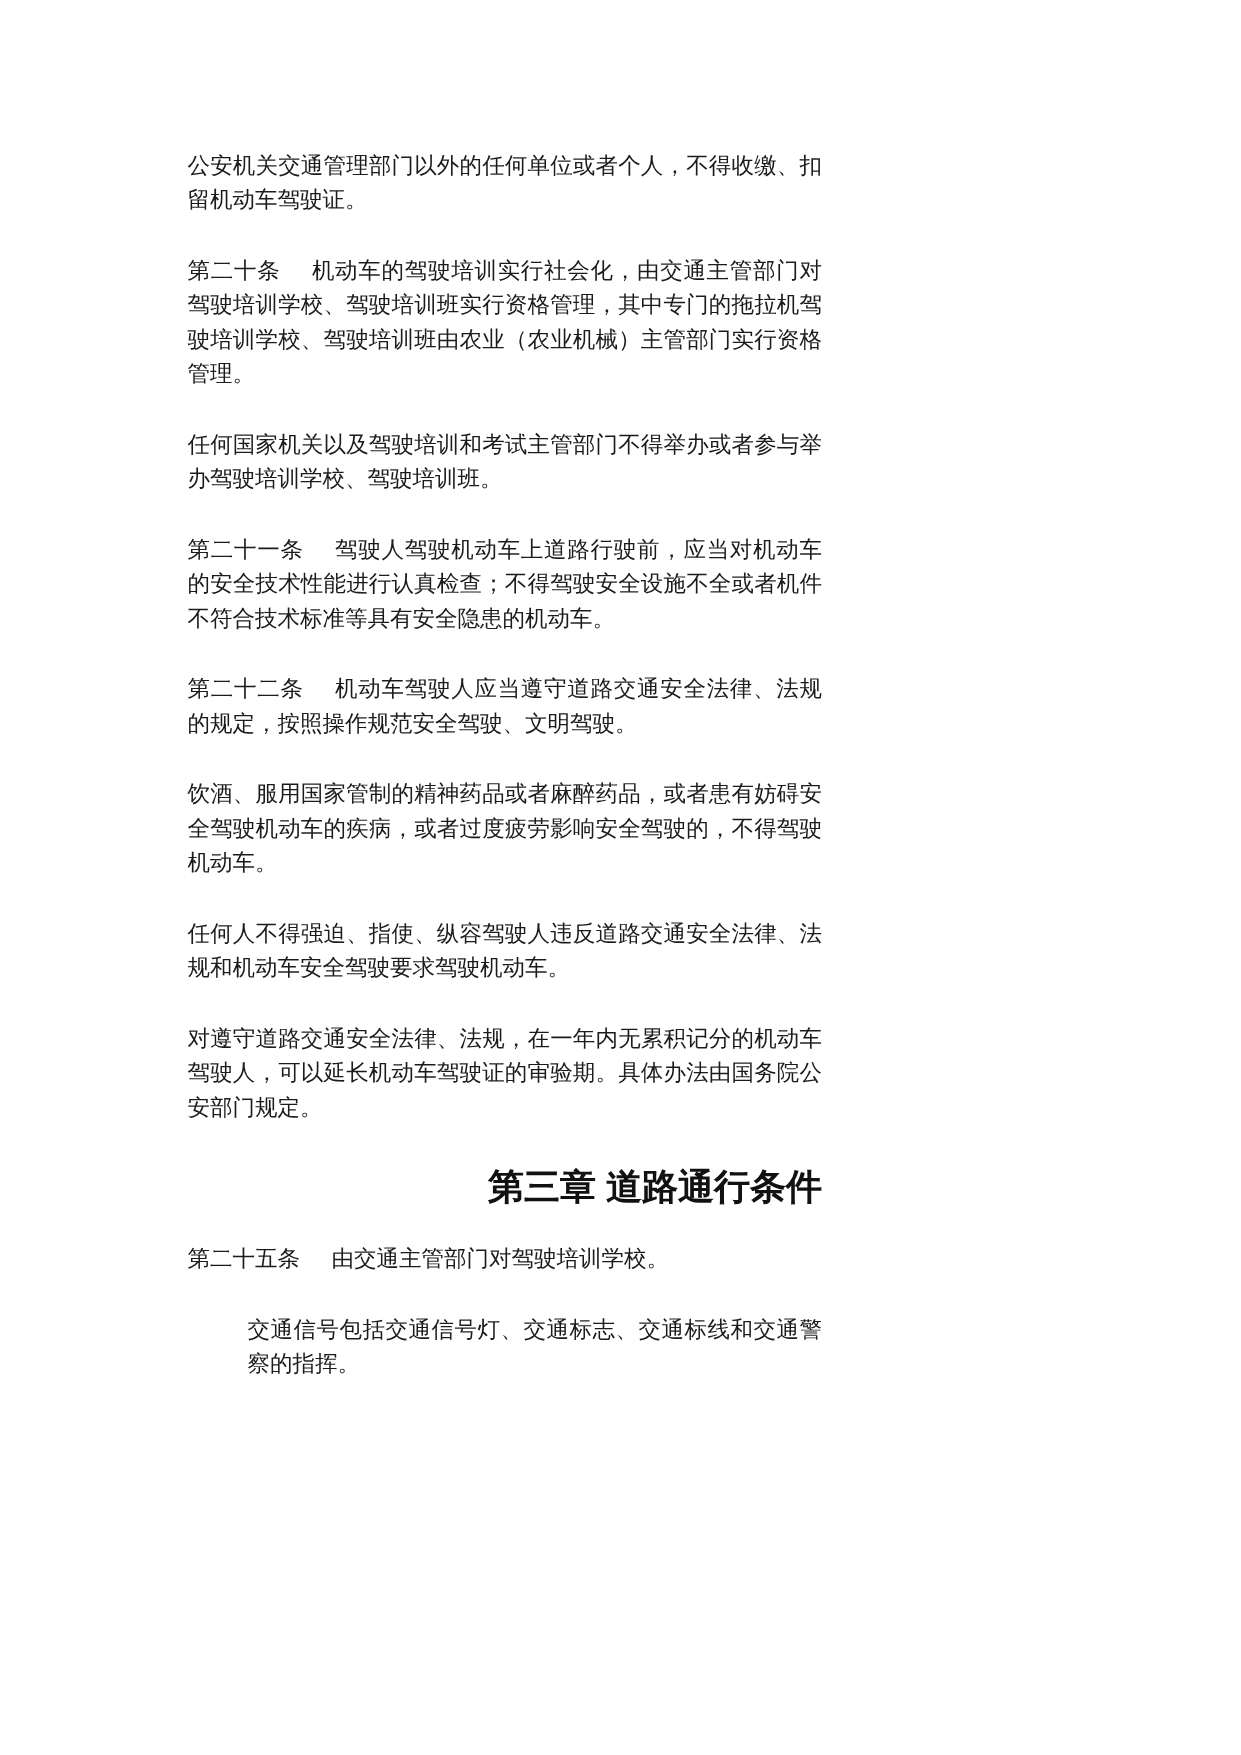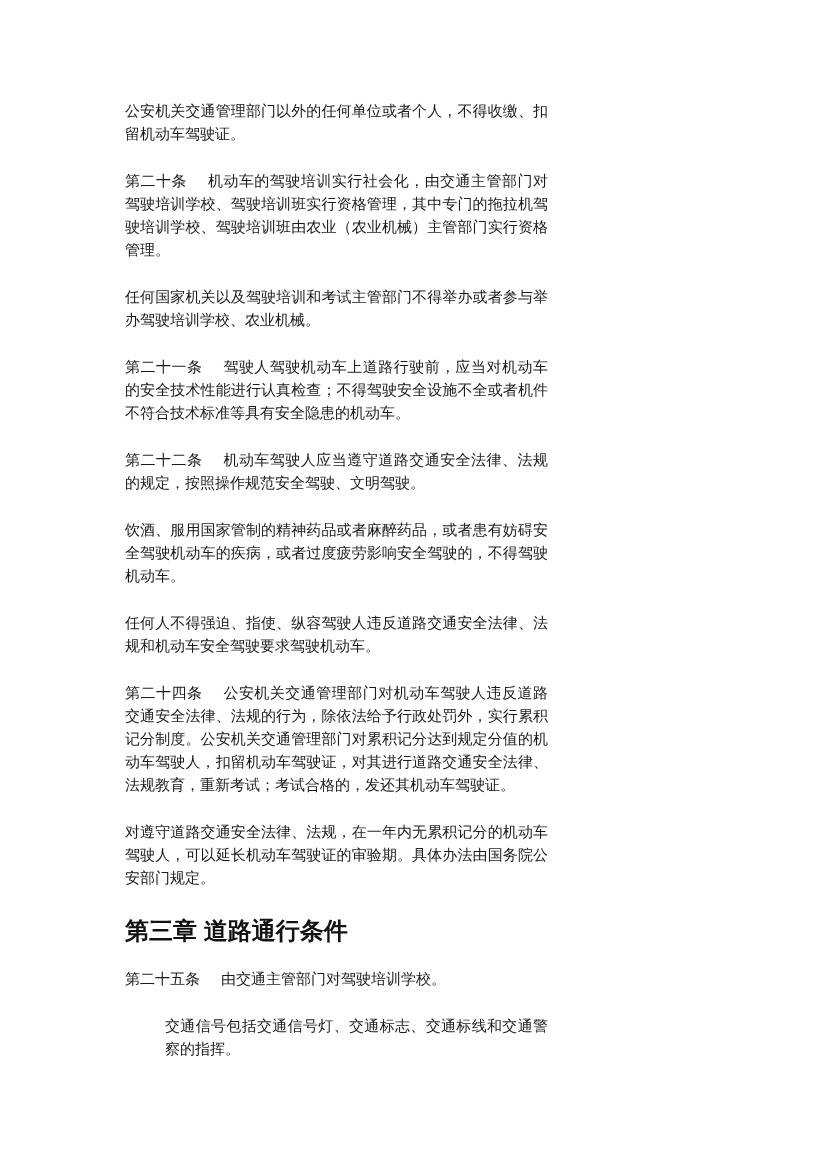--- a/index.html
+++ b/index.html
@@ -31,47 +31,46 @@
     margin-left: 40px;
   }
   .article-no {
     margin-right: 21px;
   }
   .chapter-heading {
     font-family: "Liberation Sans", "DejaVu Sans", sans-serif;
     font-size: 24px;
     font-weight: 700;
     line-height: 34px;
-    text-align: left;
+    text-align: right;
     color: #111111;
     margin: 10px 0 20px 0;
   }
 </style>
 </head>
 <body>
 
 <div class="page">
 
   <p class="para">公安机关交通管理部门以外的任何单位或者个人，不得收缴、扣留机动车驾驶证。</p>
 
   <p class="para"><span class="article-no">第二十条</span><span>机动车的驾驶培训实行社会化，由交通主管部门对驾驶培训学校、驾驶培训班实行资格管理，其中专门的拖拉机驾驶培训学校、驾驶培训班由农业（农业机械）主管部门实行资格管理。</span></p>
 
 
-  <p class="para">任何国家机关以及驾驶培训和考试主管部门不得举办或者参与举办驾驶培训学校、农业机械。</p>
+  <p class="para">任何国家机关以及驾驶培训和考试主管部门不得举办或者参与举办驾驶培训学校、驾驶培训班。</p>
 
   <p class="para"><span class="article-no">第二十一条</span><span>驾驶人驾驶机动车上道路行驶前，应当对机动车的安全技术性能进行认真检查；不得驾驶安全设施不全或者机件不符合技术标准等具有安全隐患的机动车。</span></p>
 
   <p class="para"><span class="article-no">第二十二条</span><span>机动车驾驶人应当遵守道路交通安全法律、法规的规定，按照操作规范安全驾驶、文明驾驶。</span></p>
 
   <p class="para">饮酒、服用国家管制的精神药品或者麻醉药品，或者患有妨碍安全驾驶机动车的疾病，或者过度疲劳影响安全驾驶的，不得驾驶机动车。</p>
 
   <p class="para">任何人不得强迫、指使、纵容驾驶人违反道路交通安全法律、法规和机动车安全驾驶要求驾驶机动车。</p>
 
 
-  <p class="para"><span class="article-no">第二十四条</span><span>公安机关交通管理部门对机动车驾驶人违反道路交通安全法律、法规的行为，除依法给予行政处罚外，实行累积记分制度。公安机关交通管理部门对累积记分达到规定分值的机动车驾驶人，扣留机动车驾驶证，对其进行道路交通安全法律、法规教育，重新考试；考试合格的，发还其机动车驾驶证。</span></p>
 
   <p class="para">对遵守道路交通安全法律、法规，在一年内无累积记分的机动车驾驶人，可以延长机动车驾驶证的审验期。具体办法由国务院公安部门规定。</p>
 
   <h2 class="chapter-heading">第三章 道路通行条件</h2>
 
   <p class="para"><span class="article-no">第二十五条</span><span>由交通主管部门对驾驶培训学校。</span></p>
 
   <p class="para">交通信号包括交通信号灯、交通标志、交通标线和交通警察的指挥。</p>
 
 </div>

